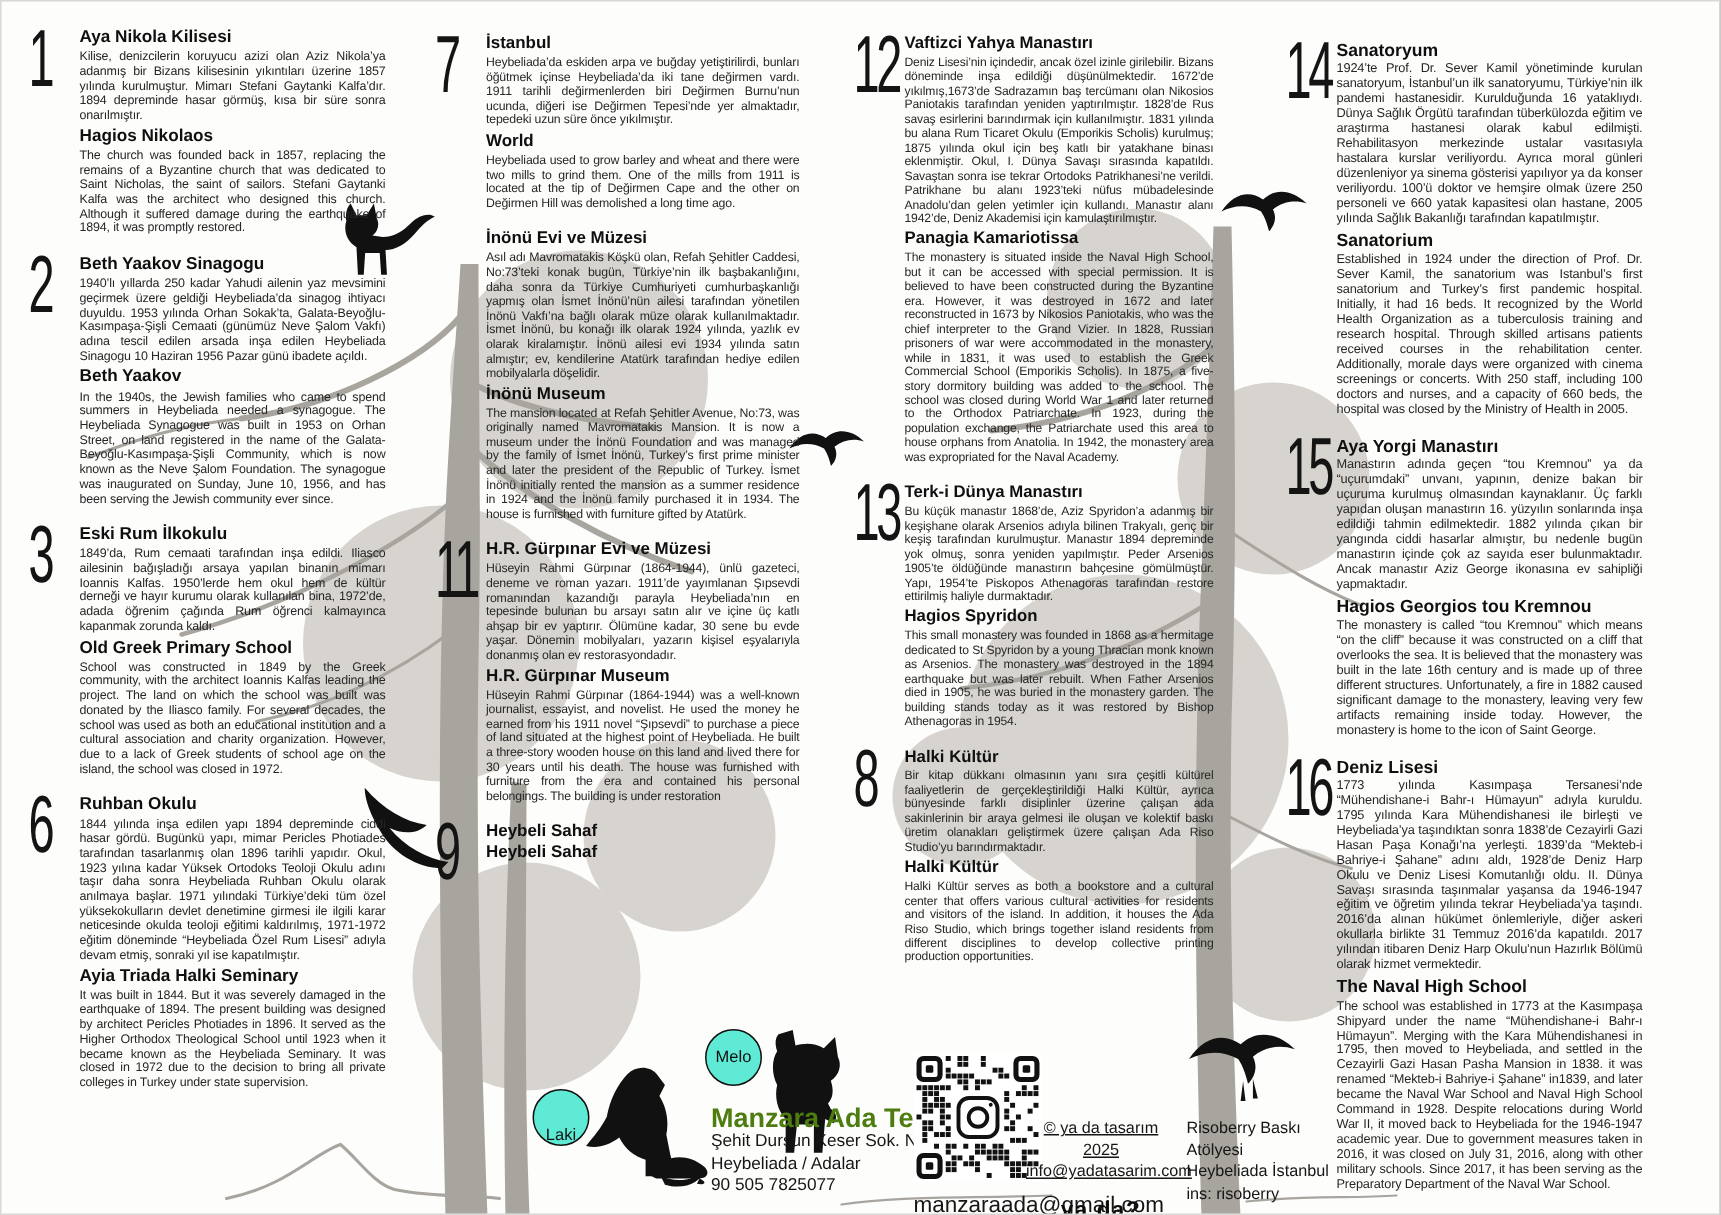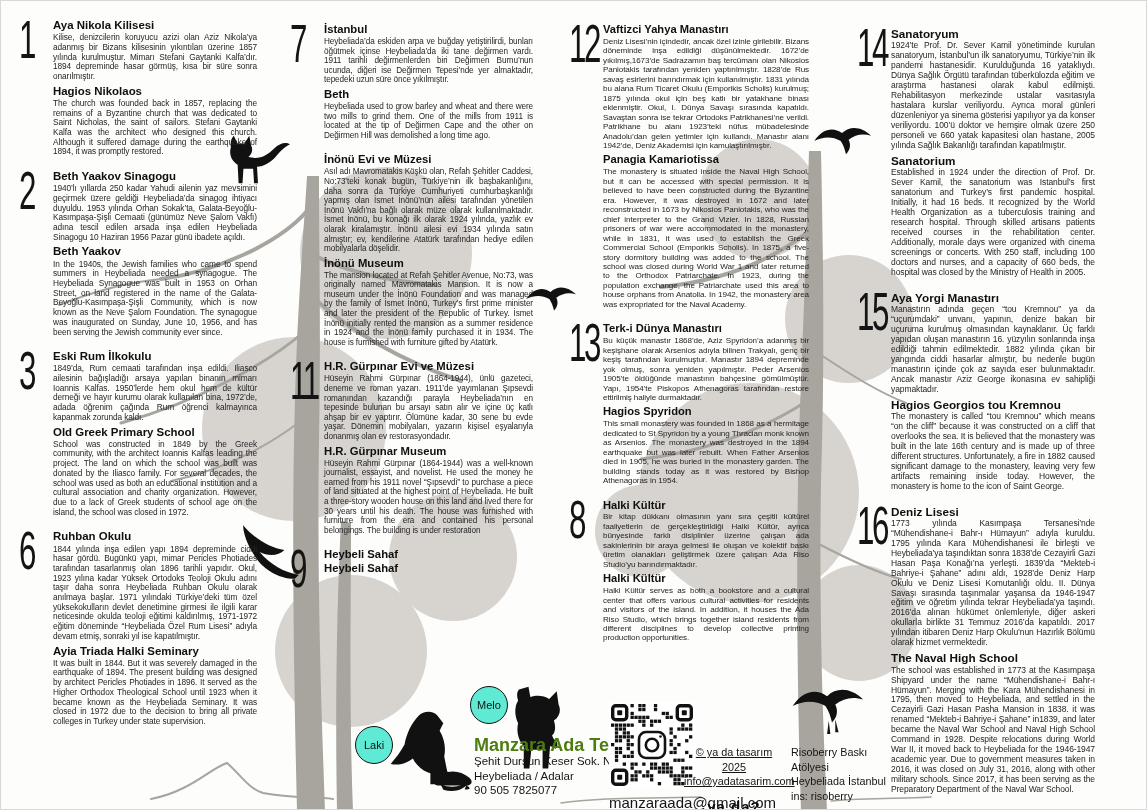--- a/index.html
+++ b/index.html
@@ -123,21 +123,21 @@
       <h3>Ayia Triada Halki Seminary</h3>
       <p>It was built in 1844. But it was severely damaged in the earthquake of 1894. The present building was designed by architect Pericles Photiades in 1896. It served as the Higher Orthodox Theological School until 1923 when it became known as the Heybeliada Seminary. It was closed in 1972 due to the decision to bring all private colleges in Turkey under state supervision.</p>
     </div>
   </div>
 
   <div class="col c2">
     <div class="entry">
       <div class="num">7</div>
       <h3>İstanbul</h3>
       <p>Heybeliada’da eskiden arpa ve buğday yetiştirilirdi, bunları öğütmek içinse Heybeliada’da iki tane değirmen vardı. 1911 tarihli değirmenlerden biri Değirmen Burnu’nun ucunda, diğeri ise Değirmen Tepesi’nde yer almaktadır, tepedeki uzun süre önce yıkılmıştır.</p>
-      <h3>Beth</h3>
+      <h3>World</h3>
       <p>Heybeliada used to grow barley and wheat and there were two mills to grind them. One of the mills from 1911 is located at the tip of Değirmen Cape and the other on Değirmen Hill was demolished a long time ago.</p>
     </div>
     <div class="entry">
       <div class="num"></div>
       <h3>İnönü Evi ve Müzesi</h3>
       <p>Asıl adı Mavromatakis Köşkü olan, Refah Şehitler Caddesi, No:73’teki konak bugün, Türkiye’nin ilk başbakanlığını, daha sonra da Türkiye Cumhuriyeti cumhurbaşkanlığı yapmış olan İsmet İnönü’nün ailesi tarafından yönetilen İnönü Vakfı’na bağlı olarak müze olarak kullanılmaktadır. İsmet İnönü, bu konağı ilk olarak 1924 yılında, yazlık ev olarak kiralamıştır. İnönü ailesi evi 1934 yılında satın almıştır; ev, kendilerine Atatürk tarafından hediye edilen mobilyalarla döşelidir.</p>
       <h3>İnönü Museum</h3>
       <p>The mansion located at Refah Şehitler Avenue, No:73, was originally named Mavromatakis Mansion. It is now a museum under the İnönü Foundation and was managed by the family of İsmet İnönü, Turkey’s first prime minister and later the president of the Republic of Turkey. İsmet İnönü initially rented the mansion as a summer residence in 1924 and the İnönü family purchased it in 1934. The house is furnished with furniture gifted by Atatürk.</p>
     </div>
     <div class="entry">
@@ -198,21 +198,21 @@
       <h3>Deniz Lisesi</h3>
       <p>1773 yılında Kasımpaşa Tersanesi’nde “Mühendishane-i Bahr-ı Hümayun” adıyla kuruldu. 1795 yılında Kara Mühendishanesi ile birleşti ve Heybeliada’ya taşındıktan sonra 1838’de Cezayirli Gazi Hasan Paşa Konağı’na yerleşti. 1839’da “Mekteb-i Bahriye-i Şahane” adını aldı, 1928’de Deniz Harp Okulu ve Deniz Lisesi Komutanlığı oldu. II. Dünya Savaşı sırasında taşınmalar yaşansa da 1946-1947 eğitim ve öğretim yılında tekrar Heybeliada’ya taşındı. 2016’da alınan hükümet önlemleriyle, diğer askeri okullarla birlikte 31 Temmuz 2016’da kapatıldı. 2017 yılından itibaren Deniz Harp Okulu’nun Hazırlık Bölümü olarak hizmet vermektedir.</p>
       <h3>The Naval High School</h3>
       <p>The school was established in 1773 at the Kasımpaşa Shipyard under the name “Mühendishane-i Bahr-ı Hümayun”. Merging with the Kara Mühendishanesi in 1795, then moved to Heybeliada, and settled in the Cezayirli Gazi Hasan Pasha Mansion in 1838. it was renamed “Mekteb-i Bahriye-i Şahane” in1839,  and later became the Naval War School and Naval High School Command in 1928. Despite relocations during World War II, it moved back to Heybeliada for the 1946-1947 academic year. Due to government measures taken in 2016, it was closed on July 31, 2016, along with other military schools. Since 2017, it has been serving as the Preparatory Department of the Naval War School.</p>
     </div>
   </div>
 
   <div class="bubble" style="left:469px;top:685px;">
     <span>Melo</span>
   </div>
-  <div class="bubble" style="left:354px;top:725px;">
+  <div class="bubble" style="left:354px;top:725px;align-items:flex-end;">
     <span>Laki</span>
   </div>
 
   <div class="contact">
     <div class="name">Manzara Ada Tepe</div>
     <div class="line">Şehit Dursun Keser Sok. No:18</div>
     <div class="line">Heybeliada / Adalar</div>
     <div class="line">90 505 7825077</div>
   </div>
 

